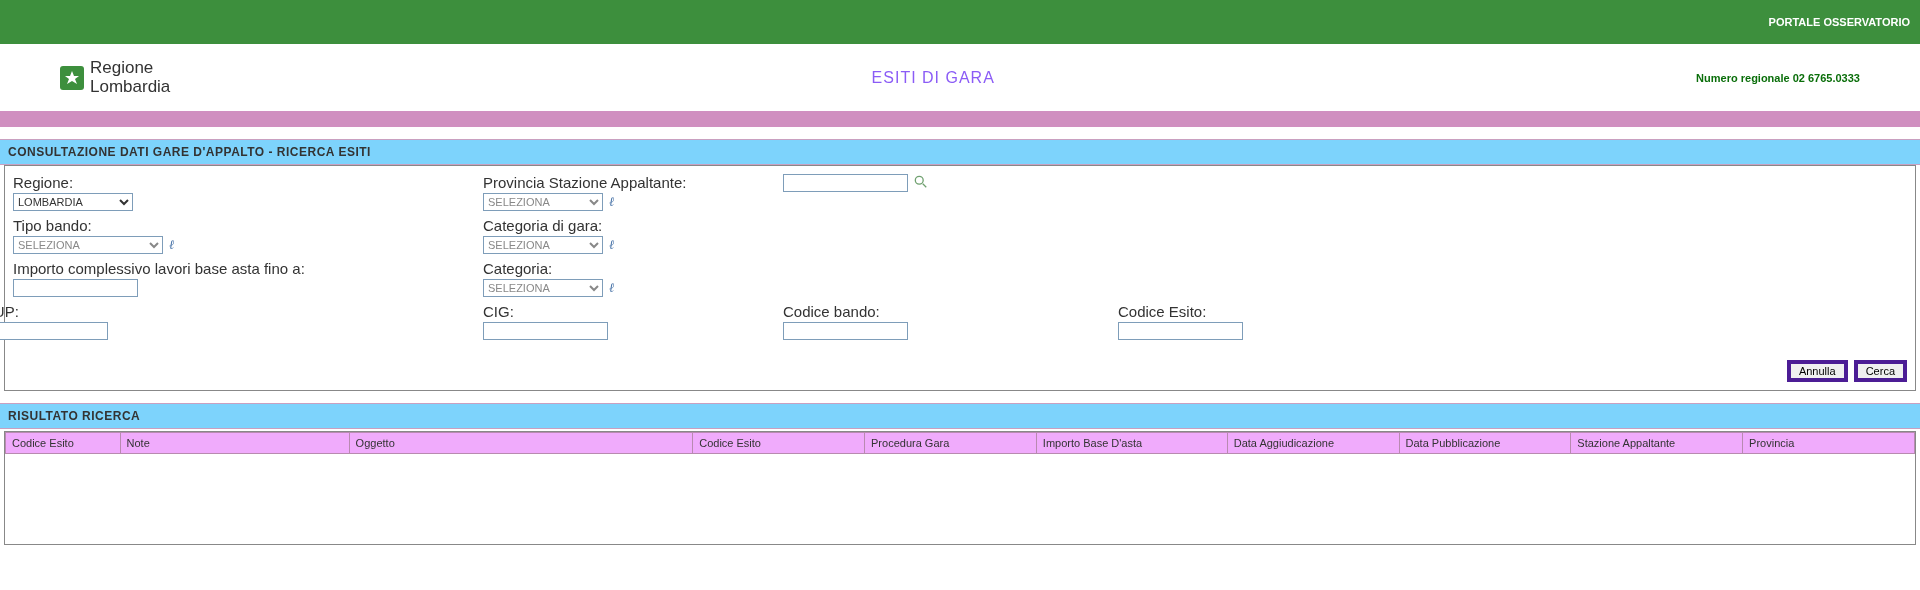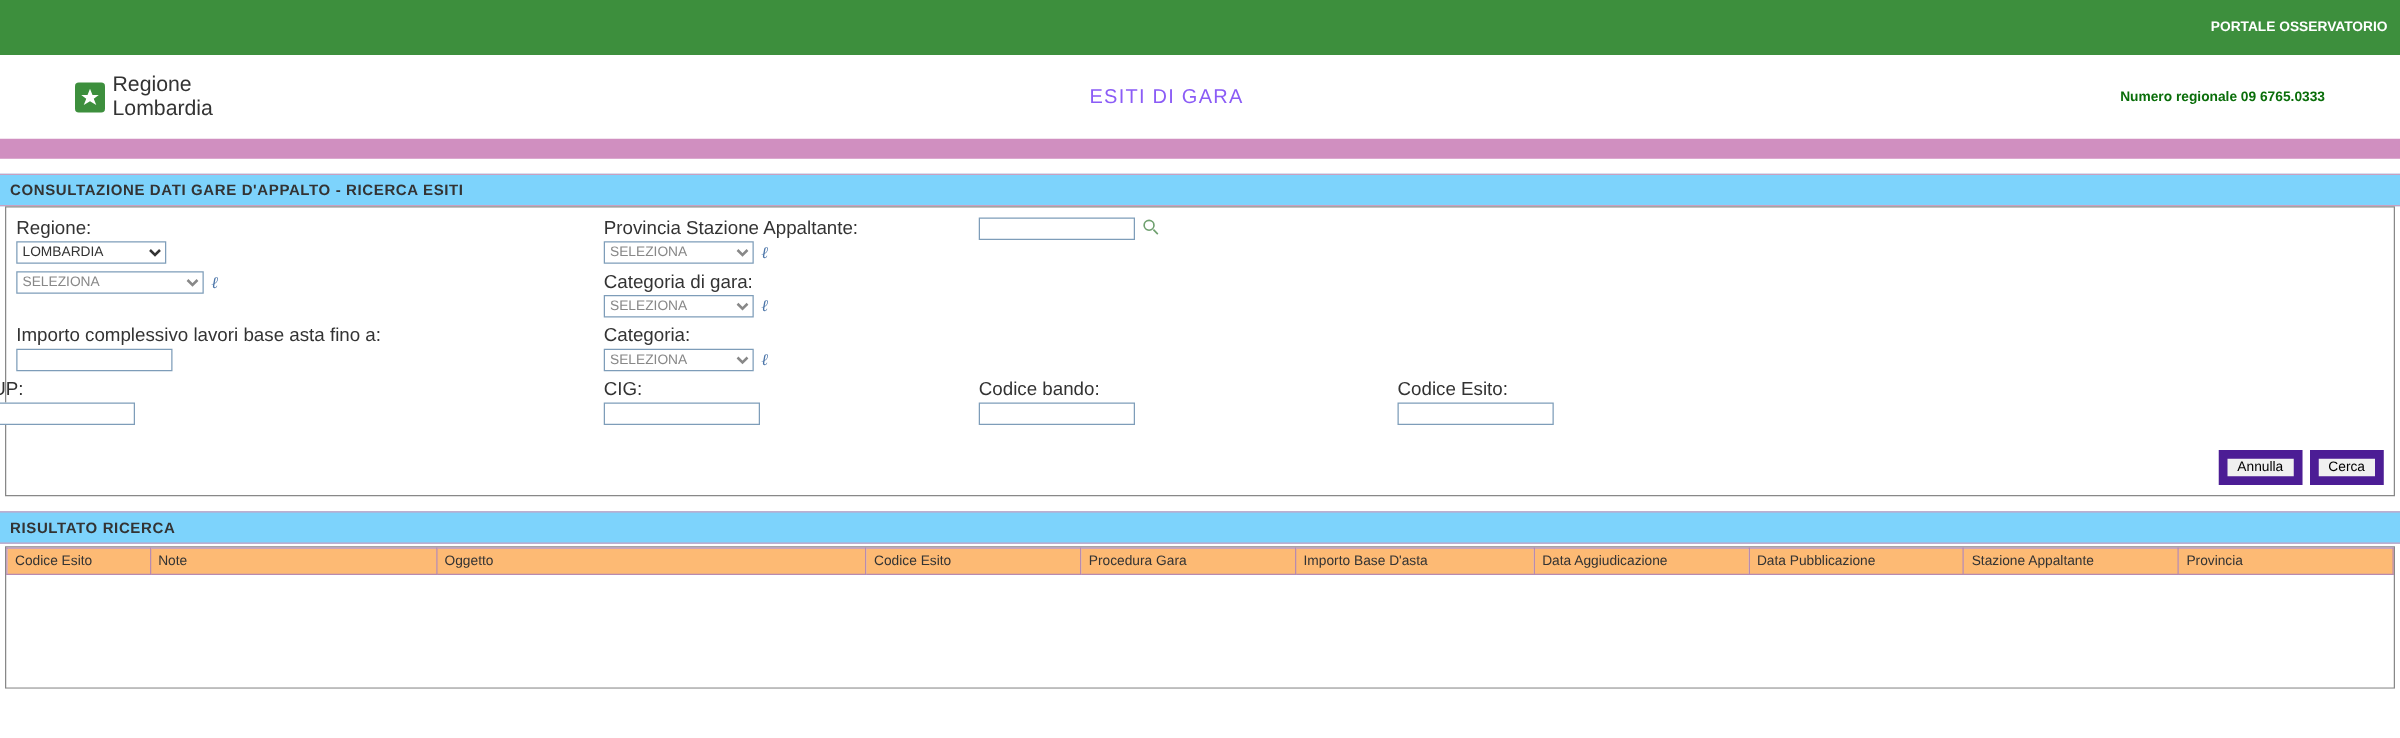--- a/index.html
+++ b/index.html
@@ -121,36 +121,36 @@
     cursor: pointer;
     color: #4a74a8;
   }
   .btn-row {
     text-align: right;
     margin-top: 20px;
   }
   .btn {
     font-size: 11px;
     padding: 1px 8px;
-    border: 7px solid #4c1d95;
+    border: 4px solid #4c1d95;
     background: #f0f0f0;
     cursor: pointer;
     margin-left: 3px;
   }
   .results-panel {
     border: 1px solid #888;
     margin: 2px 4px 0 4px;
   }
   table.results {
     width: 100%;
     border-collapse: collapse;
     table-layout: fixed;
   }
   table.results th {
-    background: #fdba74;
+    background: #f0abfc;
     font-weight: normal;
     font-size: 11px;
     text-align: left;
     padding: 4px 6px;
     border: 1px solid #b88ab0;
     color: #333;
   }
   .spacer { height: 12px; }
 </style>
 </head>
@@ -166,21 +166,21 @@
       <svg width="16" height="16" viewBox="0 0 16 16">
         <path d="M8 1 L10 6 L15 6 L11 9 L13 14 L8 11 L3 14 L5 9 L1 6 L6 6 Z" fill="#fff"></path>
       </svg>
     </div>
     <div class="logo-text">
       <div>Regione</div>
       <div>Lombardia</div>
     </div>
   </div>
   <div class="page-title">ESITI DI GARA</div>
-  <div class="phone">Numero regionale 09 6765.0333</div>
+  <div class="phone">Numero regionale 02 6765.0333</div>
 </div>
 
 <div class="pink-strip"></div>
 
 <div class="spacer"></div>
 
 <div class="section-header">CONSULTAZIONE DATI GARE D'APPALTO - RICERCA ESITI</div>
 
 <div class="form-panel">
   <div class="form-grid">
@@ -208,20 +208,21 @@
         <span class="search-icon">
           <svg width="14" height="14" viewBox="0 0 16 16">
               <circle cx="6" cy="6" r="4.5" stroke="#6fa06f" stroke-width="1.5" fill="none"></circle>
               <line x1="10" y1="10" x2="14" y2="14" stroke="#6fa06f" stroke-width="1.5"></line>
             </svg>
         </span>
       </div>
     </div>
 
     <div class="field">
+      <label>Tipo bando:</label>
       <div class="ctrl-row">
         <select style="width:150px">
           <option>SELEZIONA</option>
         </select>
         <span class="help-icon">ℓ</span>
       </div>
     </div>
     <div class="field">
       <label>Categoria di gara:</label>
       <div class="ctrl-row">

